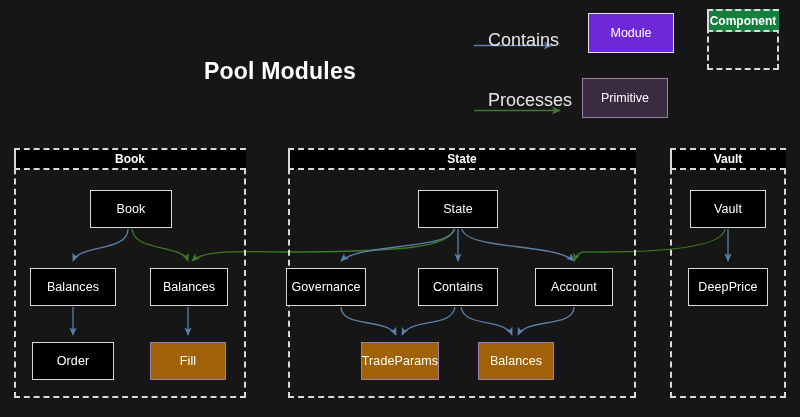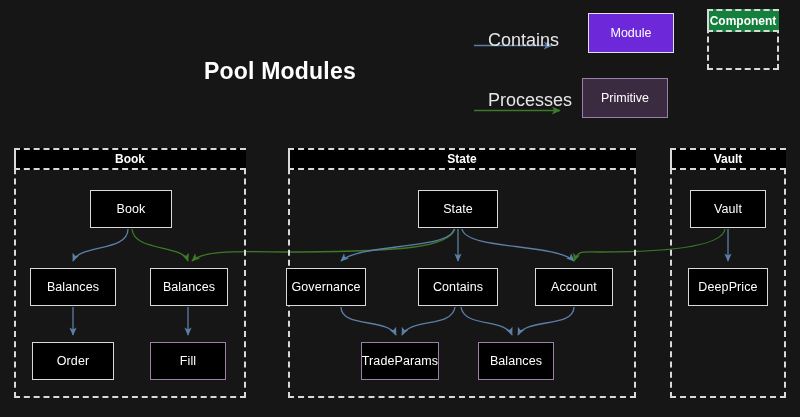--- a/index.html
+++ b/index.html
@@ -33,21 +33,21 @@
     color: #ffffff;
     font-size: 12.5px;
     letter-spacing: 0.1px;
     line-height: 1;
   }
   .node.module {
     background: #000000;
     border: 1.5px solid #d9d9d9;
   }
   .node.primitive {
-    background: #000000;
+    background: #a16207;
     border: 1.5px solid #9c7fa9;
   }
   .group {
     position: absolute;
     z-index: 2;
     box-sizing: border-box;
     border: 2px dashed #d9d9d9;
     background: transparent;
   }
   .group-header {

